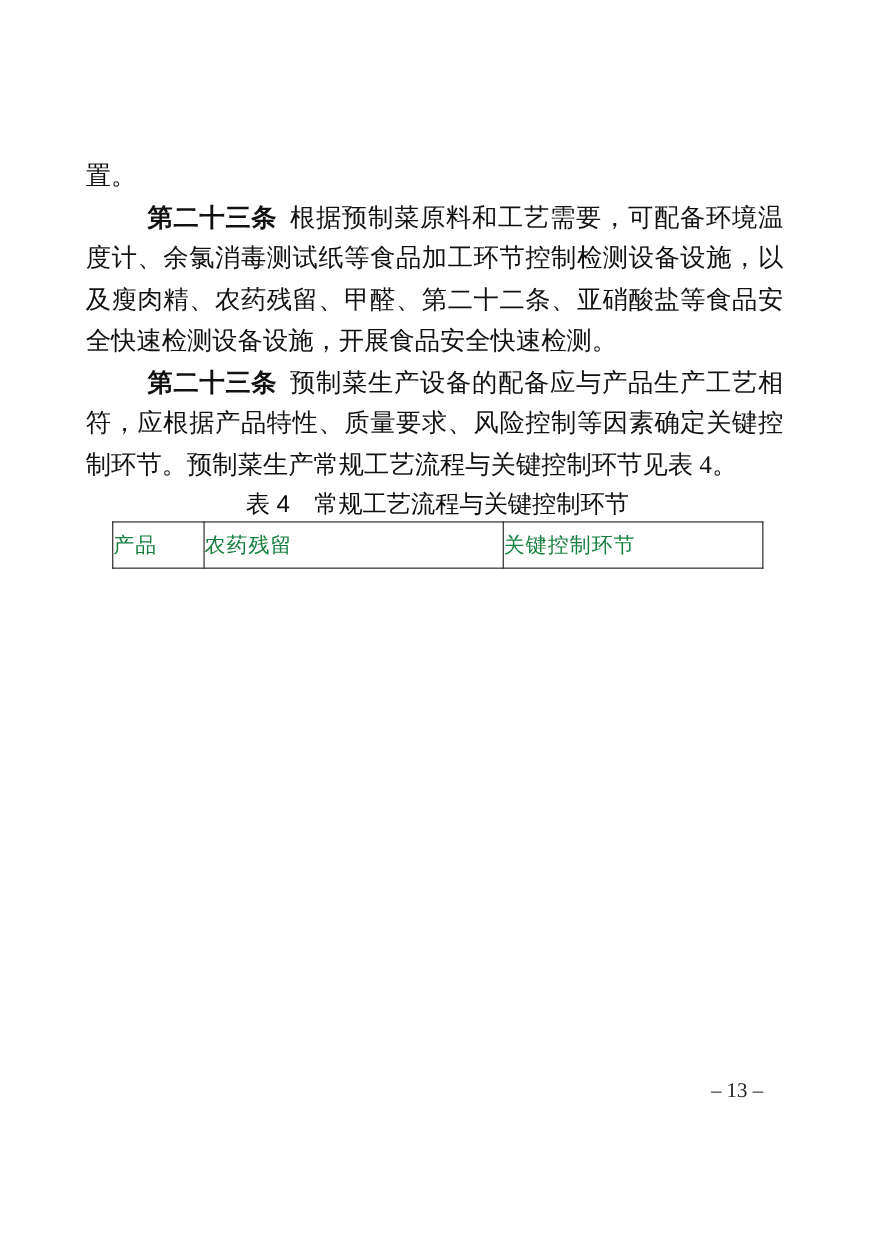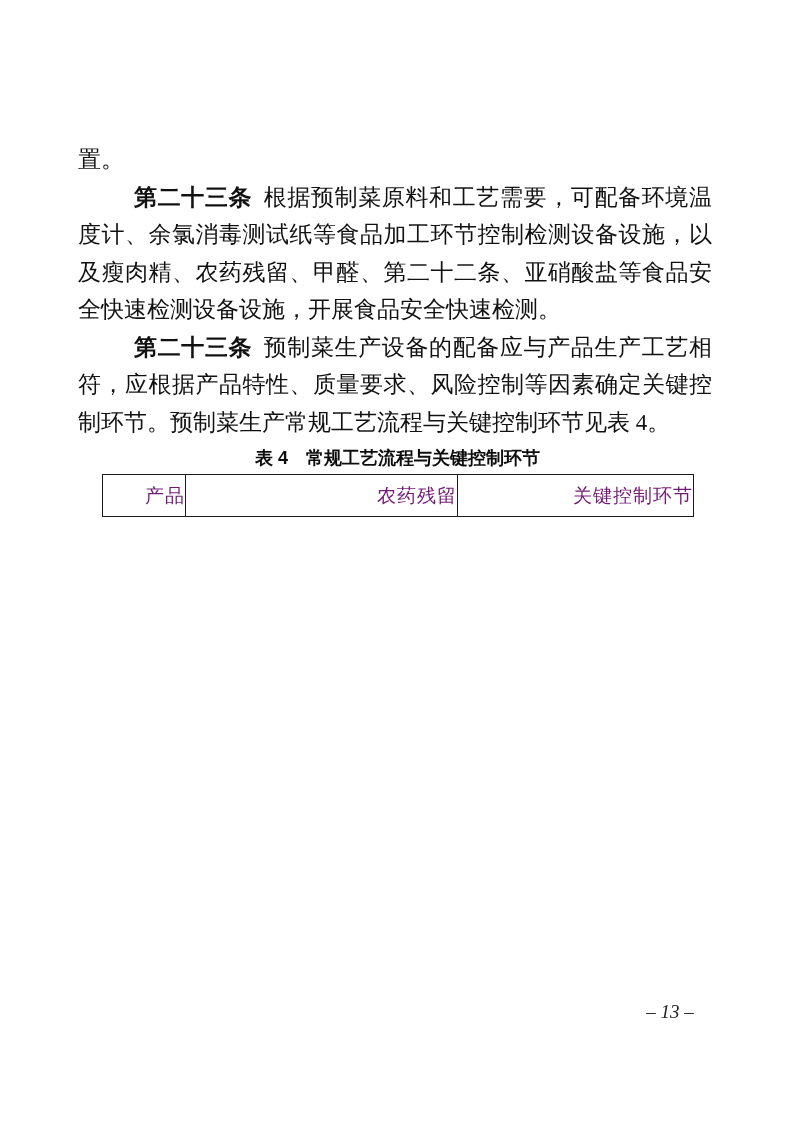--- a/index.html
+++ b/index.html
@@ -36,58 +36,57 @@
     font-weight: bold;
     font-size: 23px;
     line-height: 37.5px;
     text-align: center;
     color: #0d0d0d;
   }
   .table-caption {
     width: 591px;
     margin: 5px 0 0 24px;
     font-family: "Liberation Sans", "DejaVu Sans", sans-serif;
-    font-weight: bold;
-    font-size: 18px;
+    font-weight: normal;
+    font-size: 22px;
     line-height: 24px;
     text-align: center;
     color: #0d0d0d;
   }
   table.process-table {
     width: 591px;
     margin: 4px 0 0 24px;
     border-collapse: collapse;
     table-layout: fixed;
   }
   table.process-table th {
     border: 1.5px solid #1a1a1a;
     height: 41px;
     font-family: "Liberation Sans", "DejaVu Sans", sans-serif;
     font-weight: normal;
     font-size: 19px;
     letter-spacing: 1px;
-    text-align: right;
+    text-align: left;
     vertical-align: middle;
-    color: #701a75;
+    color: #15803d;
     padding: 0;
   }
   .col-product { width: 83px; }
   .col-process { width: 272px; }
   .col-control { width: 236px; }
   .page-number {
     position: absolute;
     left: 640px;
-    top: 1000px;
+    top: 980px;
     width: 60px;
     font-size: 19px;
     line-height: 24px;
     text-align: center;
     color: #222222;
     font-family: "Liberation Serif", "DejaVu Serif", serif;
-    font-style: italic;
   }
 </style>
 </head>
 <body>
 
 <div class="page">
   <div class="content">
 
     <p class="body-par"><span>置。</span></p>
 

